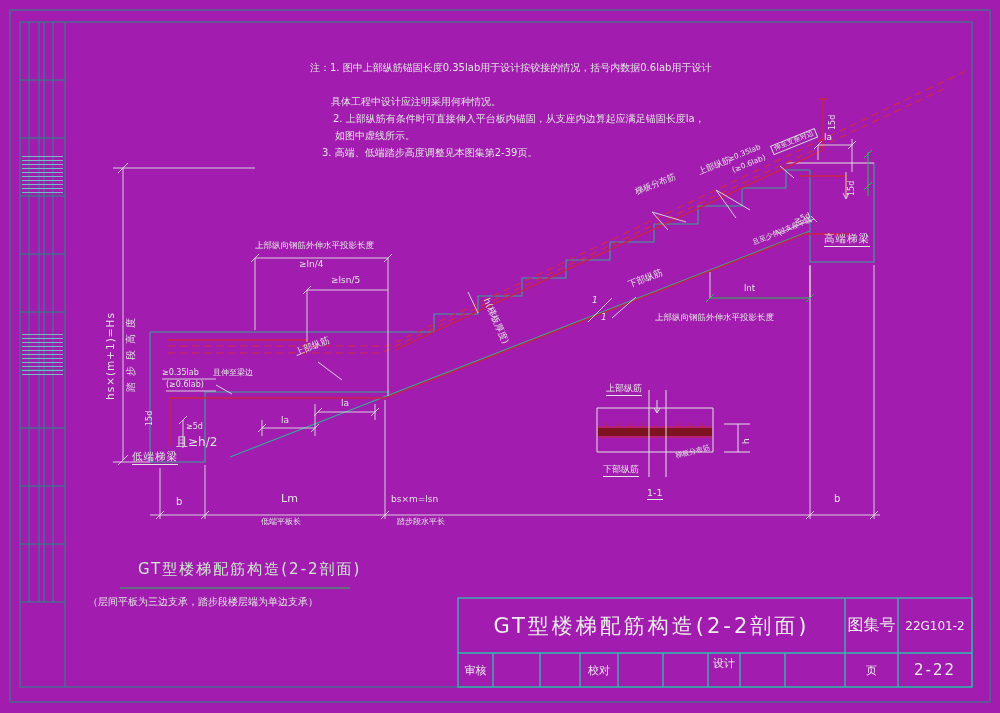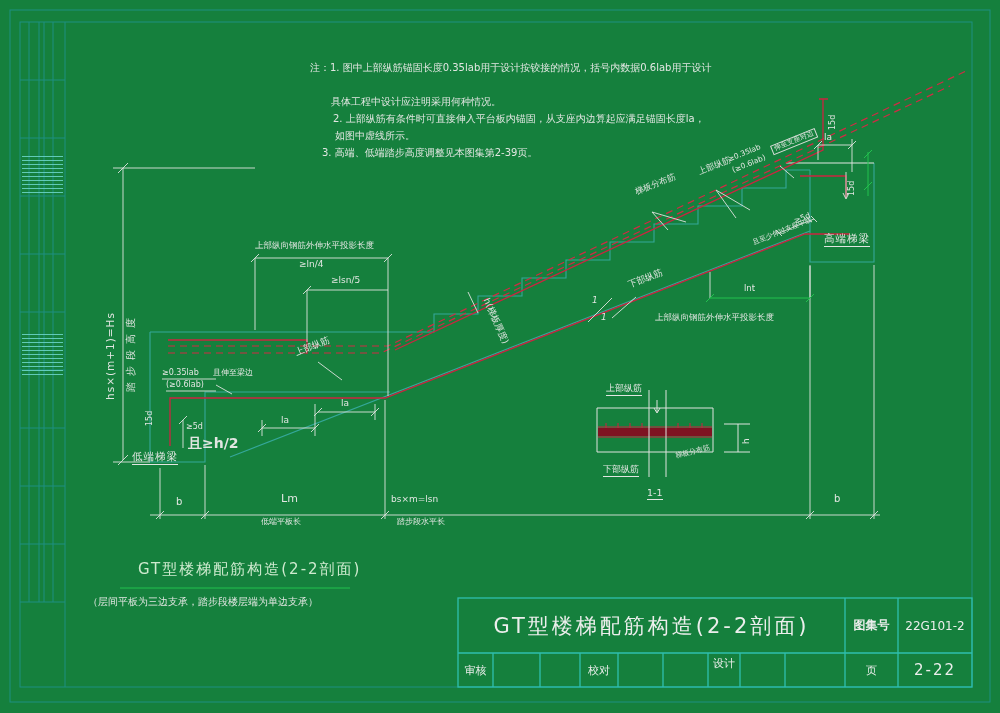--- a/index.html
+++ b/index.html
@@ -1,16 +1,16 @@
 <!DOCTYPE html>
 <html><head>
 <meta charset="utf-8">
 <style>
   html,body{margin:0;padding:0;background:#000;}
-  .sheet{position:relative;width:1000px;height:713px;background:#15803d;overflow:hidden;
+  .sheet{position:relative;width:1000px;height:713px;background:#a21caf;overflow:hidden;
          font-family:"DejaVu Sans",sans-serif;}
   svg{position:absolute;left:0;top:0;}
   .t{position:absolute;color:#e2e6e2;white-space:nowrap;line-height:1.1;
      font-family:"DejaVu Sans",sans-serif;}
   .rot{transform-origin:0 0;}
   .ul{border-bottom:1px solid #e2e6e2;padding-bottom:1px;}
   .boxed{border:1px solid #d8dcd8;padding:0 2px;}
   .noise{position:absolute;background:repeating-linear-gradient(180deg,rgba(110,215,205,.85) 0 1px,transparent 1px 4px);}
   .cell{position:absolute;display:flex;align-items:center;justify-content:center;color:#eceeec;}
   .cap-title{position:absolute;color:#cfeacf;letter-spacing:2px;}
@@ -118,21 +118,21 @@
 <span class="t" style="left:255px;top:241px;font-size:8.5px;">上部纵向钢筋外伸水平投影长度</span>
 <span class="t" style="left:299px;top:260px;font-size:9px;">≥ln/4</span>
 <span class="t" style="left:331px;top:276px;font-size:9px;text-align:center;">≥lsn/5</span>
 <span class="t rot" style="left:294px;top:349px;font-size:9px;transform:rotate(-22deg);">上部纵筋</span>
 
 <span class="t" style="left:162px;top:369px;font-size:8px;">≥0.35lab</span>
 <span class="t" style="left:213px;top:369px;font-size:8px;">且伸至梁边</span>
 <span class="t" style="left:166px;top:381px;font-size:8px;">(≥0.6lab)</span>
 <span class="t rot" style="left:146px;top:426px;font-size:8px;transform:rotate(-90deg);">15d</span>
 <span class="t" style="left:186px;top:423px;font-size:8px;">≥5d</span>
-<span class="t" style="left:188px;top:436px;font-size:14px;font-weight:bold;">且≥h/2</span>
+<span class="t" style="left:176px;top:436px;font-size:12px;">且≥h/2</span>
 <span class="t ul" style="left:132px;top:451px;font-size:10.5px;letter-spacing:1px;">低端梯梁</span>
 <span class="t" style="left:281px;top:416px;font-size:9px;">la</span>
 <span class="t" style="left:341px;top:399px;font-size:9px;">la</span>
 
 <span class="t rot" style="left:490px;top:297px;font-size:9px;transform:rotate(66deg);">h(梯板厚度)</span>
 <span class="t" style="left:592px;top:296px;font-size:9px;font-style:italic;">1</span>
 <span class="t" style="left:601px;top:313px;font-size:9px;font-style:italic;">1</span>
 <span class="t rot" style="left:627px;top:281px;font-size:9px;transform:rotate(-21deg);">下部纵筋</span>
 
 <span class="t rot" style="left:634px;top:188px;font-size:8.5px;transform:rotate(-22deg);">梯板分布筋</span>
@@ -159,21 +159,21 @@
 <span class="t" style="left:281px;top:493px;font-size:11px;">Lm</span>
 <span class="t" style="left:391px;top:495px;font-size:9px;">bs×m=lsn</span>
 <span class="t" style="left:834px;top:493px;font-size:10px;">b</span>
 <span class="t" style="left:261px;top:518px;font-size:8px;">低端平板长</span>
 <span class="t" style="left:397px;top:518px;font-size:8px;">踏步段水平长</span>
 
 <span class="cap-title" style="left:138px;top:560px;font-size:15px;">GT型楼梯配筋构造(2-2剖面)</span>
 <span class="t" style="left:88px;top:596px;font-size:10px;">（层间平板为三边支承，踏步段楼层端为单边支承）</span>
 
 <div class="cell" style="left:460px;top:600px;width:383px;height:51px;font-size:21px;letter-spacing:3px;">GT型楼梯配筋构造(2-2剖面)</div>
-<div class="cell" style="left:846px;top:600px;width:51px;height:51px;font-size:12px;font-weight:bold;">图集号</div>
+<div class="cell" style="left:846px;top:600px;width:51px;height:51px;font-size:16px;">图集号</div>
 <div class="cell" style="left:899px;top:600px;width:72px;height:51px;font-size:12px;">22G101-2</div>
 <div class="cell" style="left:458px;top:655px;width:35px;height:30px;font-size:11px;">审核</div>
 <div class="cell" style="left:580px;top:655px;width:38px;height:30px;font-size:11px;">校对</div>
 <div class="cell" style="left:708px;top:655px;width:32px;height:16px;font-size:11px;">设计</div>
 <div class="cell" style="left:846px;top:655px;width:51px;height:30px;font-size:11px;">页</div>
 <div class="cell" style="left:899px;top:655px;width:72px;height:30px;font-size:15px;letter-spacing:2px;">2-22</div>
 
 </div>
 
 </body></html>

